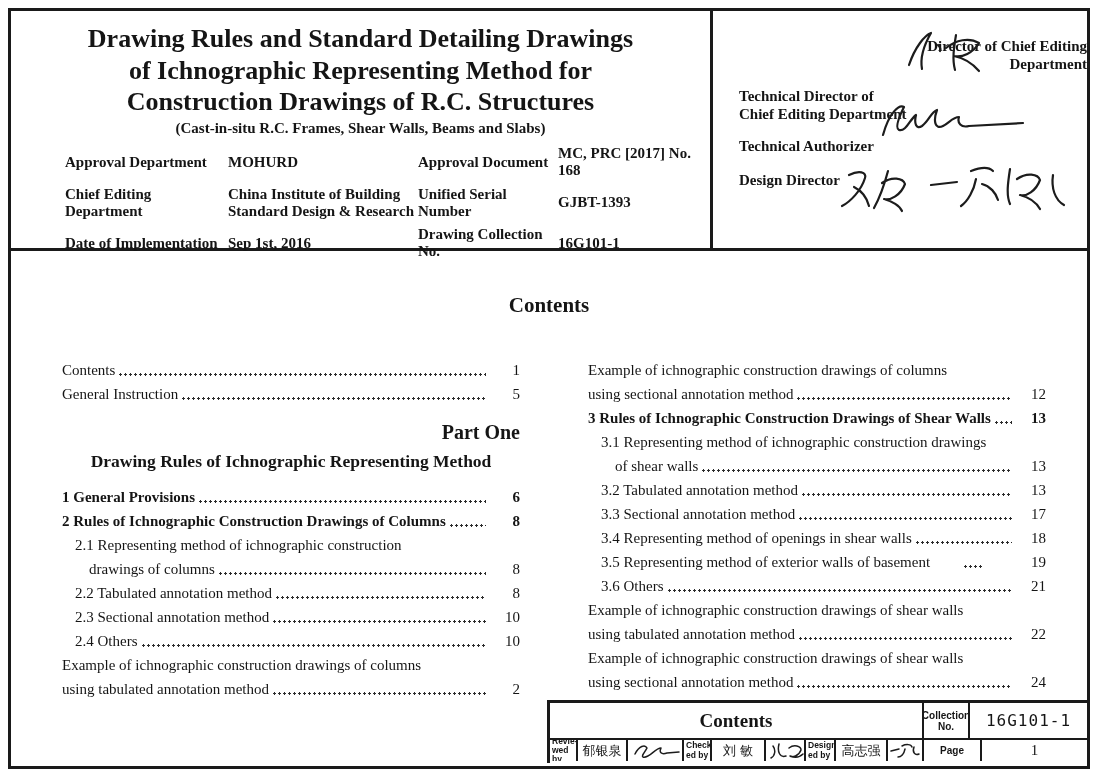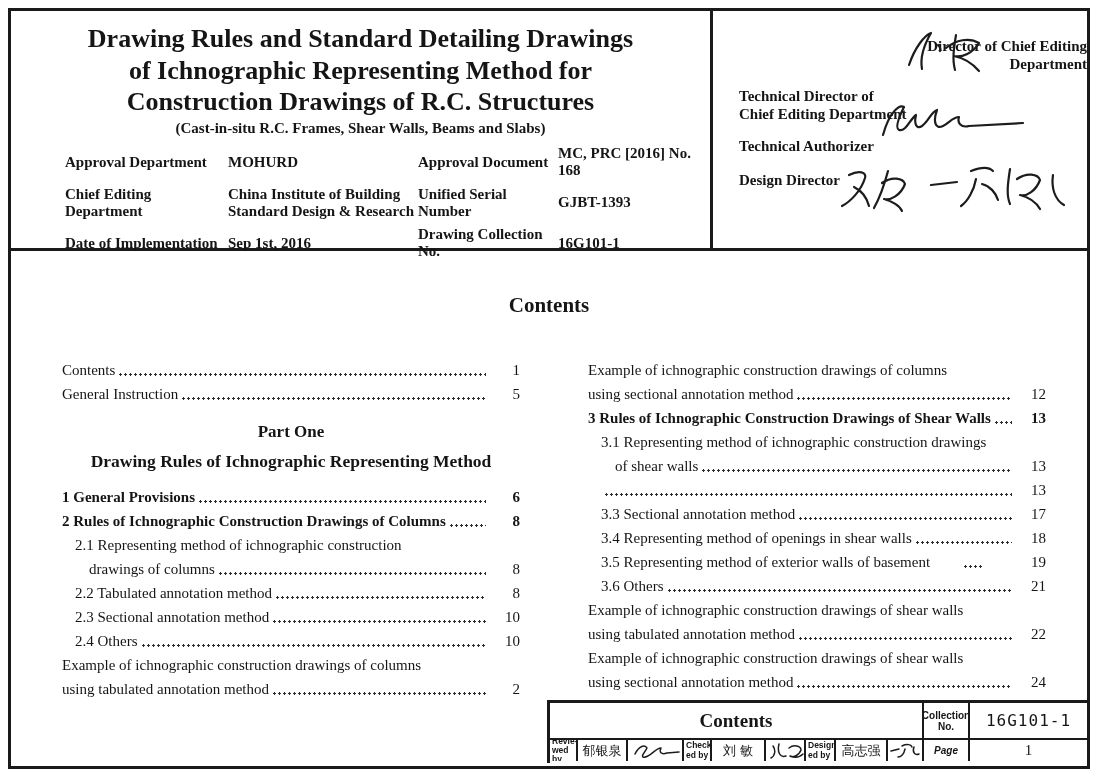--- a/index.html
+++ b/index.html
@@ -32,21 +32,21 @@
   .toc-col{position:absolute;top:107px;width:458px;}
   #toc-left{left:51px;} #toc-right{left:577px;}
   .toc-row{display:flex;line-height:24px;font-size:15px;}
   .toc-row.bold{font-weight:bold;}
   .toc-row.gap{margin-top:9px;}
   .toc-text{white-space:nowrap;}
   .leader{flex:1;min-width:8px;margin:0 4px 0 3px;
     background-image:radial-gradient(circle,#2b2b2b 1.05px,transparent 1.35px);
     background-size:5px 5px;background-repeat:repeat-x;background-position:left 14px;}
   .toc-page{width:30px;text-align:right;white-space:nowrap;}
-  .toc-h1{text-align:center;font-weight:bold;font-size:17px;line-height:28px;margin-top:12px;}
+  .toc-h1{text-align:right;font-weight:bold;font-size:20px;line-height:28px;margin-top:12px;}
   .toc-h2{text-align:center;font-weight:bold;font-size:17.5px;line-height:30px;}
   
   .title-block{position:absolute;right:0;bottom:0;width:540px;height:63px;
     border-left:3px solid #1a1a1a;border-top:3px solid #1a1a1a;box-sizing:border-box;
     background:#fff;}
   .tb-row{display:flex;box-sizing:border-box;}
   .tb-top{height:37px;border-bottom:2px solid #1a1a1a;}
   .tb-bottom{height:21px;}
   .tb-cell{box-sizing:border-box;border-right:2px solid #1a1a1a;display:flex;
     align-items:center;justify-content:center;overflow:hidden;}
@@ -55,21 +55,21 @@
   .tb-small-label{font-weight:bold;font-size:10px;line-height:1.1;text-align:center;
     font-family:"Liberation Sans","DejaVu Sans",sans-serif;}
   .tb-coll-label{width:46px;}
   .tb-coll-value{flex:1;font-family:"DejaVu Sans Mono",monospace;font-size:16px;letter-spacing:1px;}
   .tb-tiny{font-weight:bold;font-size:8.5px;line-height:1.08;text-align:left;
     justify-content:flex-start;padding-left:2px;
     font-family:"Liberation Sans","DejaVu Sans",sans-serif;}
   .tb-name{font-size:13px;font-family:"DejaVu Sans",sans-serif;white-space:nowrap;}
   .w28{width:28px;} .w50{width:50px;} .w56{width:56px;} .w54{width:54px;}
   .w40{width:40px;} .w30{width:30px;} .w52{width:52px;} .w36{width:36px;}
-  .tb-page-label{width:46px;font-style:italic;}
+  .tb-page-label{width:58px;}
   .tb-page-value{flex:1;font-size:15px;}
   .tb-sig svg{display:block;}
   .tb-sig path{fill:none;stroke:#1c1c1c;stroke-width:1.5;stroke-linecap:round;stroke-linejoin:round;}
 </style>
 </head>
 <body>
 
 <div class="frame">
 
   <header class="header">
@@ -77,21 +77,21 @@
       <h1 class="doc-title">
         <div>Drawing Rules and Standard Detailing Drawings</div>
         <div>of Ichnographic Representing Method for</div>
         <div>Construction Drawings of R.C. Structures</div>
       </h1>
       <div class="subtitle">(Cast-in-situ R.C. Frames, Shear Walls, Beams and Slabs)</div>
       <div class="meta-grid">
         <div>Approval Department</div>
         <div>MOHURD</div>
         <div>Approval Document</div>
-        <div>MC, PRC [2016] No. 168</div>
+        <div>MC, PRC [2017] No. 168</div>
 
         <div>Chief Editing Department</div>
         <div>China Institute of Building Standard Design &amp; Research</div>
         <div>Unified Serial Number</div>
         <div>GJBT-1393</div>
 
         <div>Date of Implementation</div>
         <div>Sep 1st, 2016</div>
         <div>Drawing Collection No.</div>
         <div>16G101-1</div>
@@ -200,20 +200,21 @@
         </div>
         <div class="toc-row" style="padding-left: 13px;">
           <span class="toc-text">3.1 Representing method of ichnographic construction drawings</span>
         </div>
         <div class="toc-row" style="padding-left: 27px;">
           <span class="toc-text">of shear walls</span>
           <span class="leader"></span>
           <span class="toc-page">13</span>
         </div>
         <div class="toc-row" style="padding-left: 13px;">
+          <span class="toc-text">3.2 Tabulated annotation method</span>
           <span class="leader"></span>
           <span class="toc-page">13</span>
         </div>
         <div class="toc-row" style="padding-left: 13px;">
           <span class="toc-text">3.3 Sectional annotation method</span>
           <span class="leader"></span>
           <span class="toc-page">17</span>
         </div>
         <div class="toc-row" style="padding-left: 13px;">
           <span class="toc-text">3.4 Representing method of openings in shear walls</span>

